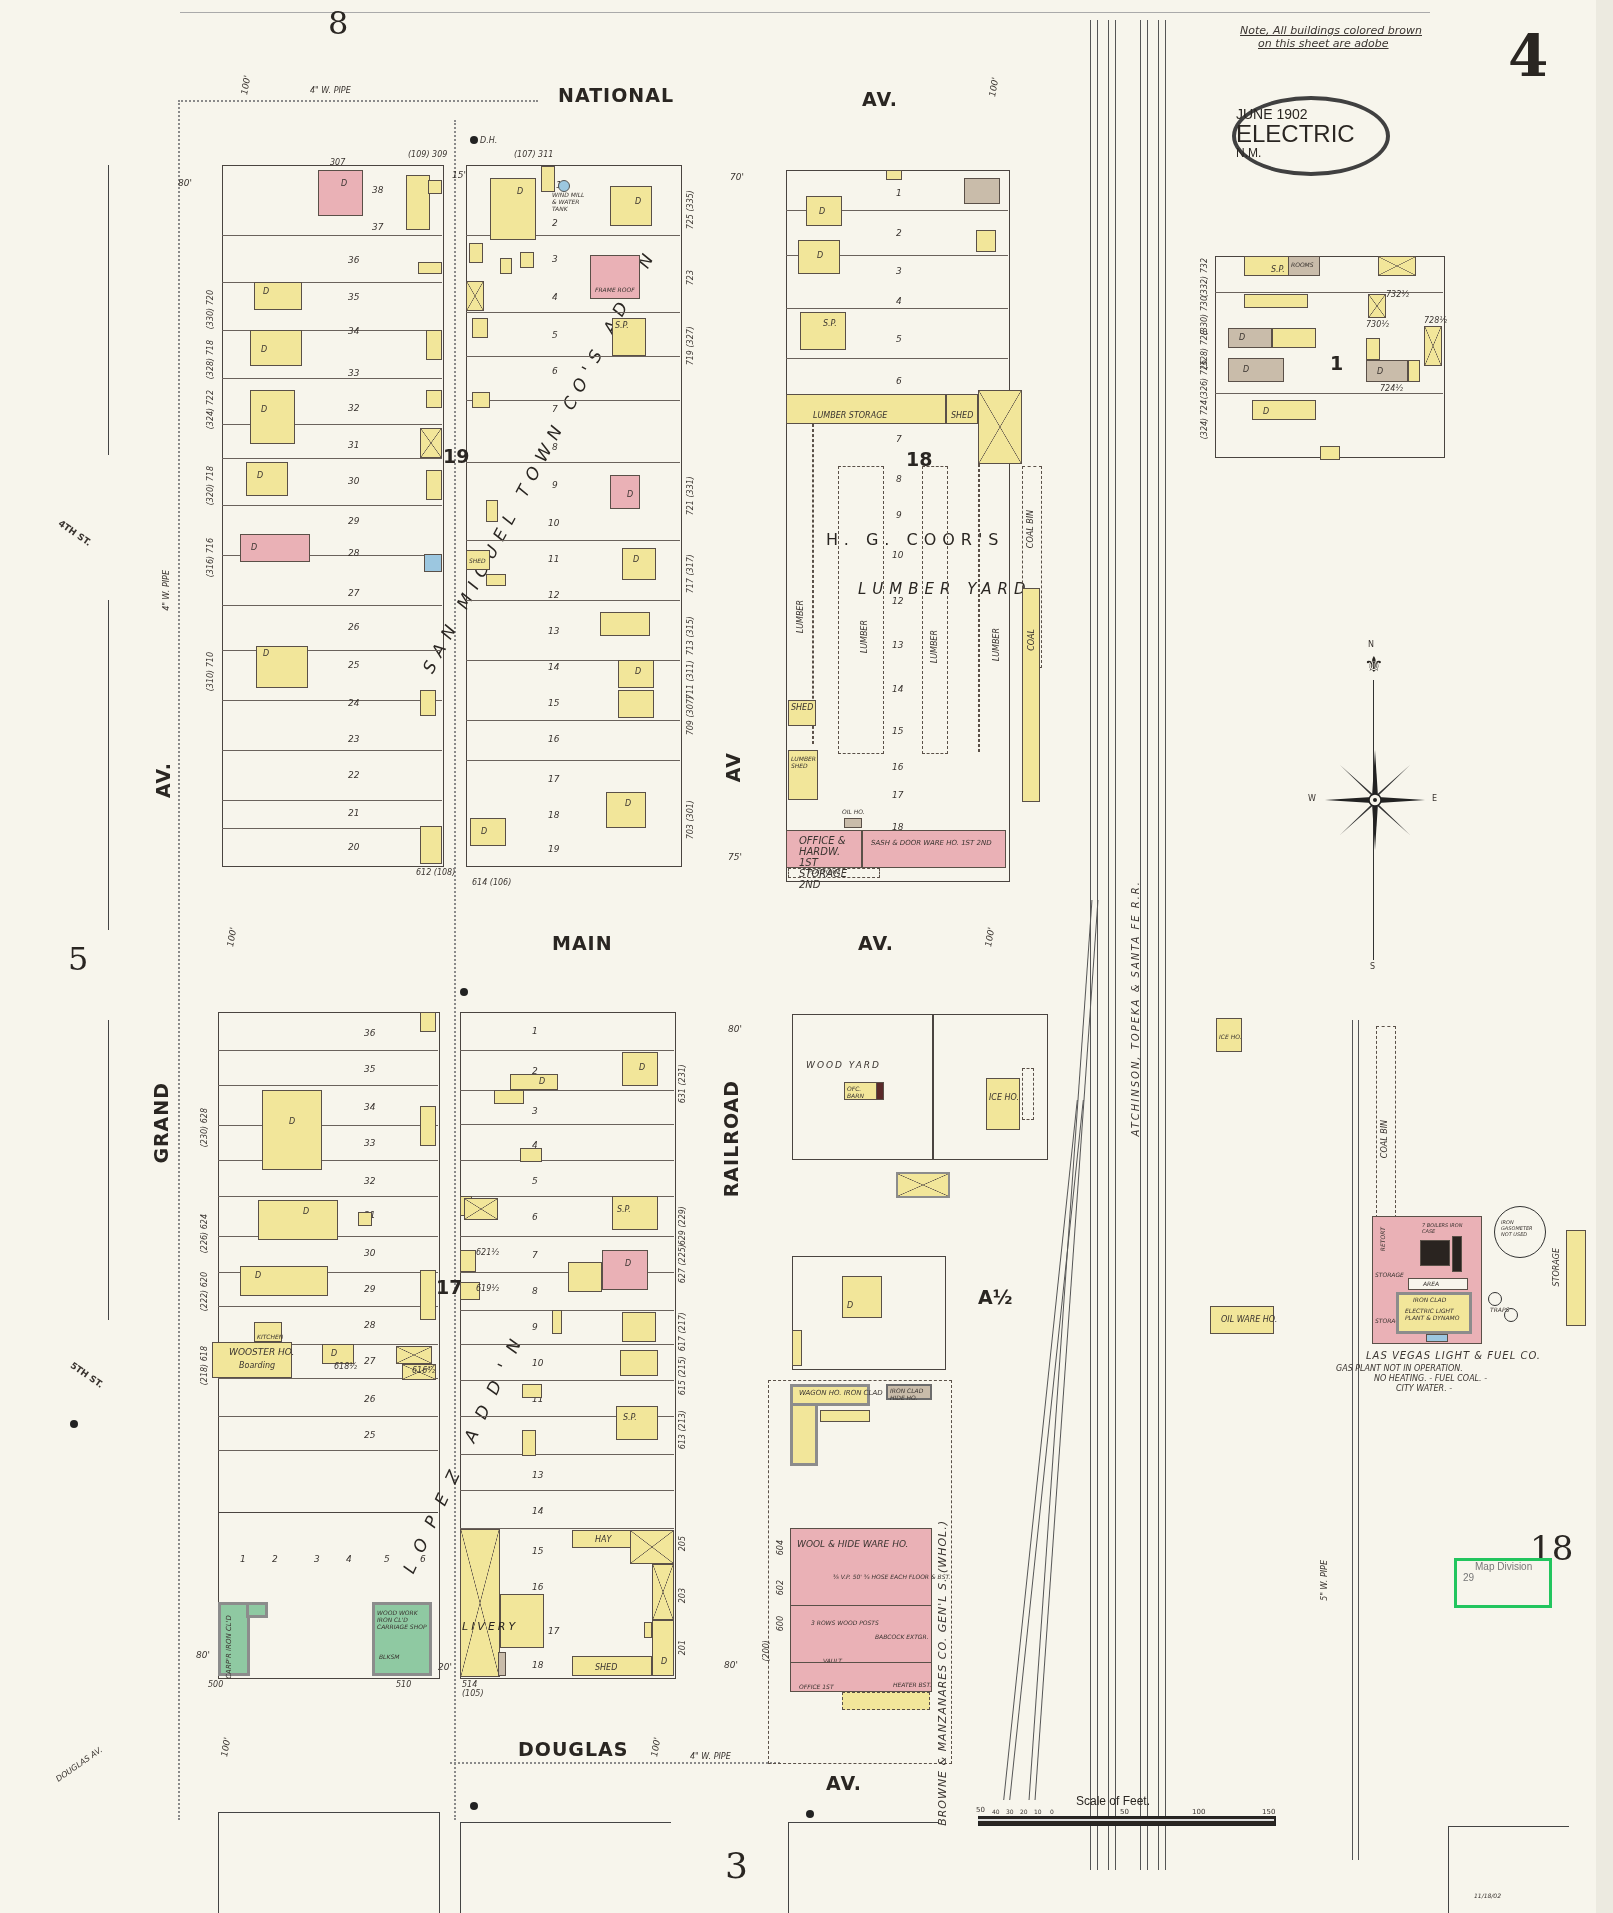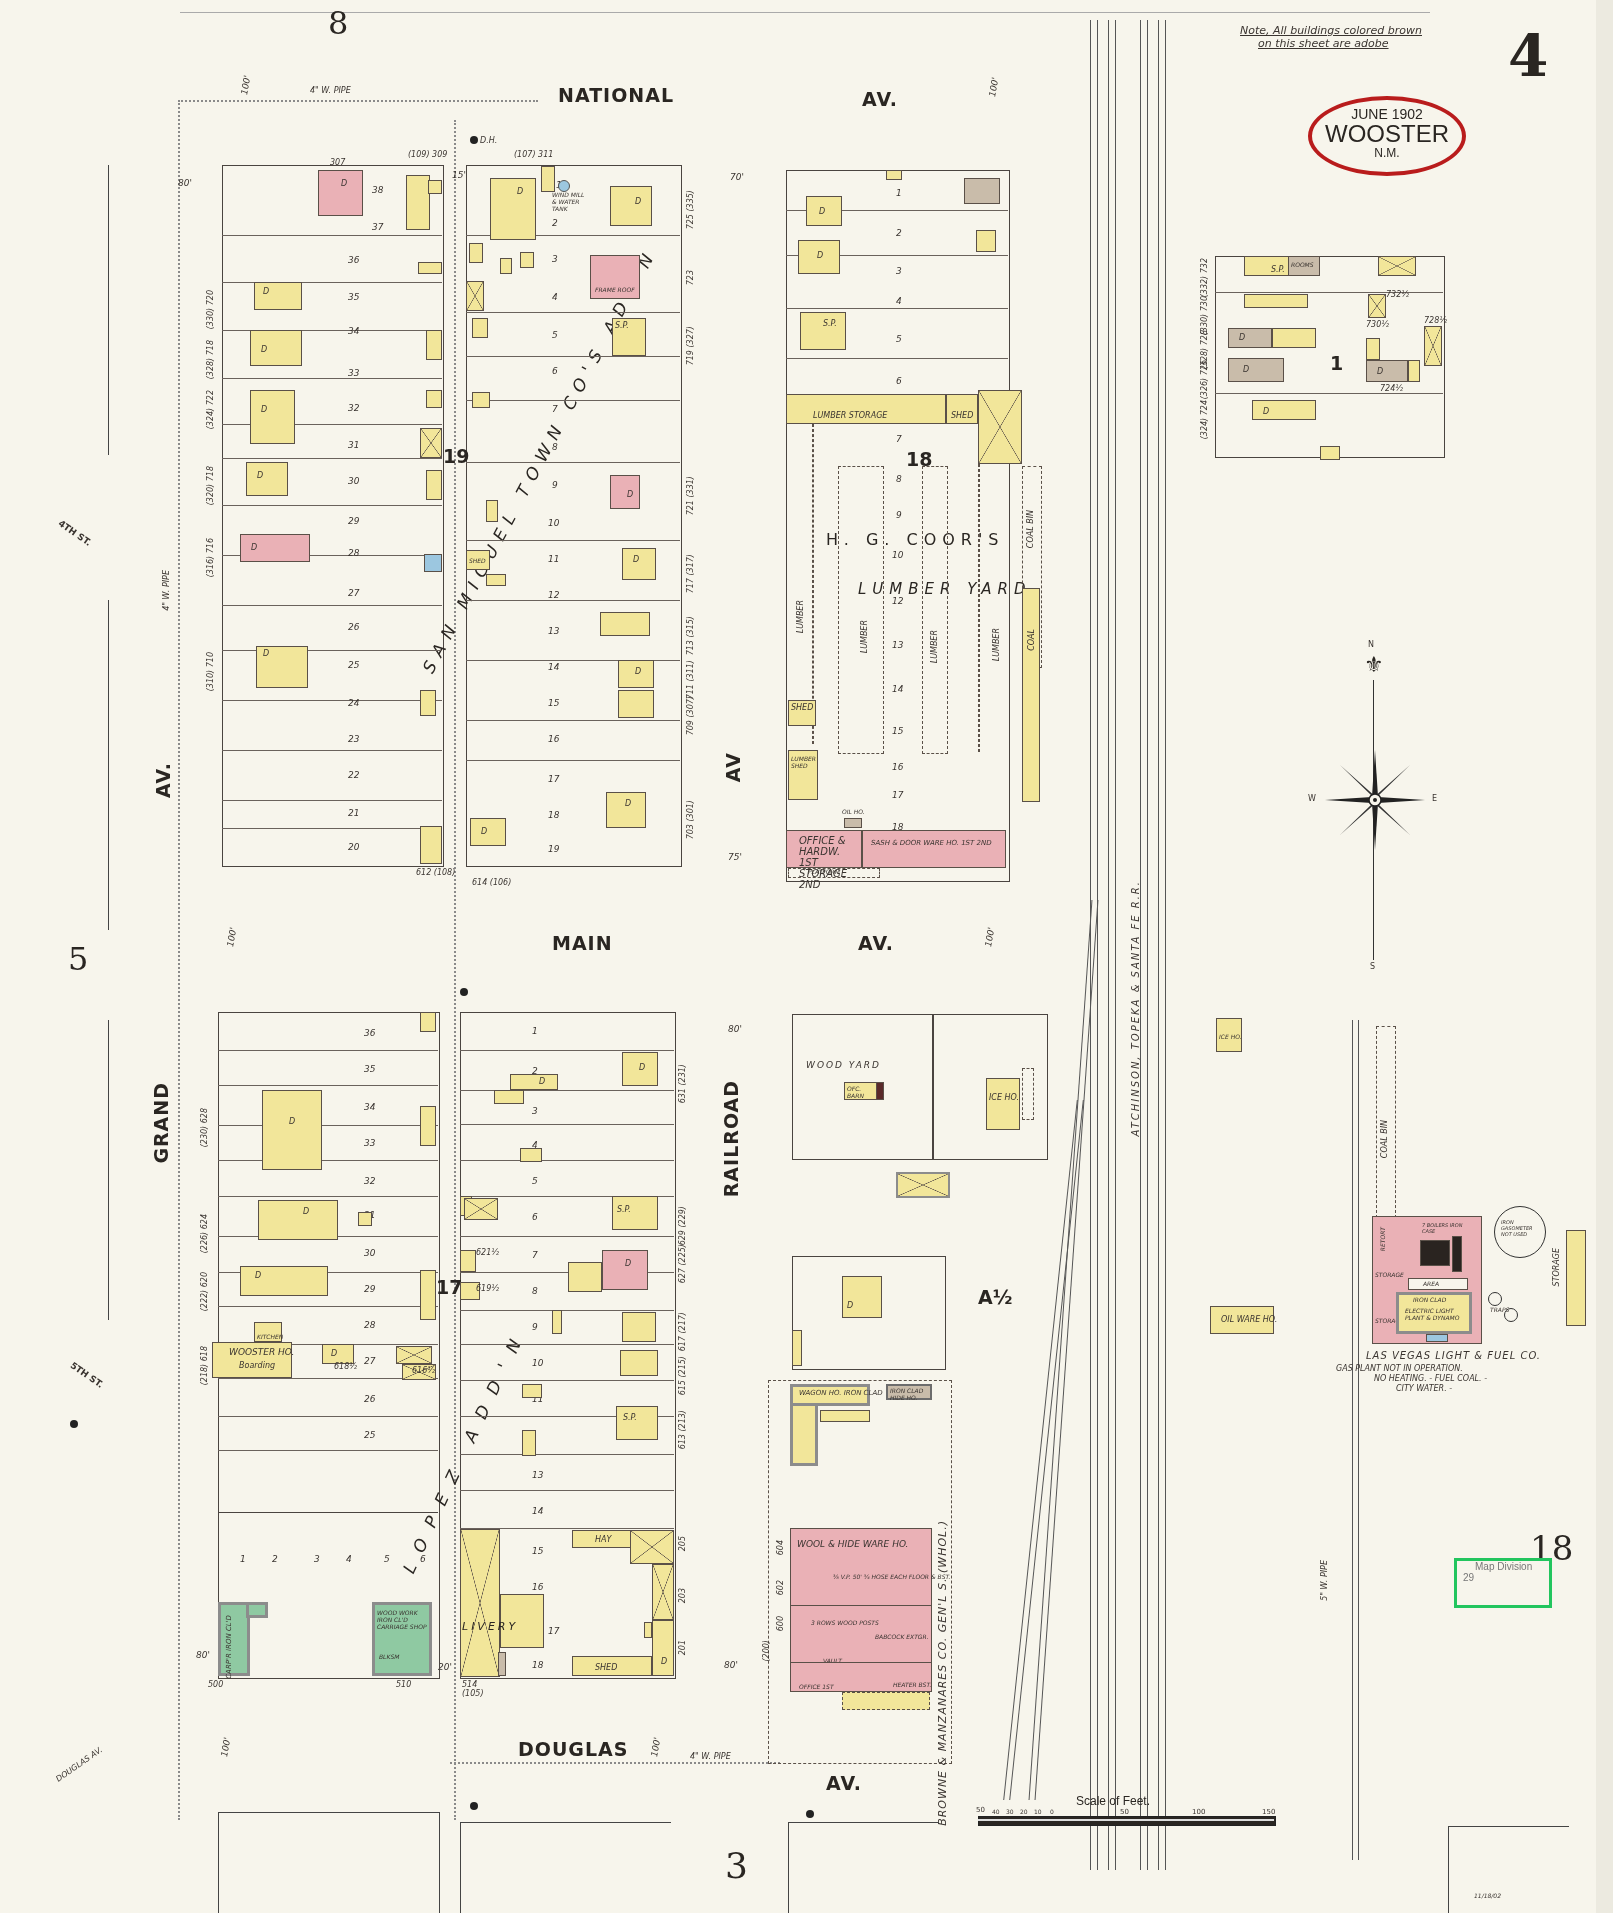--- a/index.html
+++ b/index.html
@@ -34,23 +34,23 @@
 <div class="abs" style="left:68px;top:940px;font-family:'DejaVu Serif',serif;font-size:32px;">5</div>
 <div class="abs" style="left:725px;top:1845px;font-family:'DejaVu Serif',serif;font-size:36px;">3</div>
 <div class="abs" style="left:1530px;top:1528px;font-family:'DejaVu Serif',serif;font-size:34px;">18</div>
 
 <div class="abs small" style="left:1240px;top:24px;font-size:11px;text-decoration:underline;">
   <div>Note, All buildings colored brown</div>
   <div style="padding-left:18px;">on this sheet are adobe</div>
 </div>
 <div class="abs" style="left:1508px;top:22px;font-family:'DejaVu Serif',serif;font-weight:bold;font-size:58px;">4</div>
 
-<div class="abs" style="left:1308px;top:96px;width:158px;height:80px;border:4px solid #b91c1c;border-radius:50%;text-align:center;box-sizing:border-box;">
+<div class="abs" style="left:1232px;top:96px;width:158px;height:80px;border:4px solid #404040;border-radius:50%;text-align:left;box-sizing:border-box;">
   <div style="font-size:14px;margin-top:6px;">JUNE 1902</div>
-  <div style="font-size:24px;line-height:24px;">WOOSTER</div>
+  <div style="font-size:24px;line-height:24px;">ELECTRIC</div>
   <div style="font-size:12px;">N.M.</div>
 </div>
 
 <div class="street" style="left:558px;top:84px;">NATIONAL</div>
 <div class="street" style="left:862px;top:88px;">AV.</div>
 <div class="street" style="left:552px;top:932px;">MAIN</div>
 <div class="street" style="left:858px;top:932px;">AV.</div>
 <div class="street" style="left:518px;top:1738px;">DOUGLAS</div>
 <div class="street" style="left:826px;top:1772px;">AV.</div>
 <div class="street vert" style="left:150px;top:1082px;">GRAND</div>

